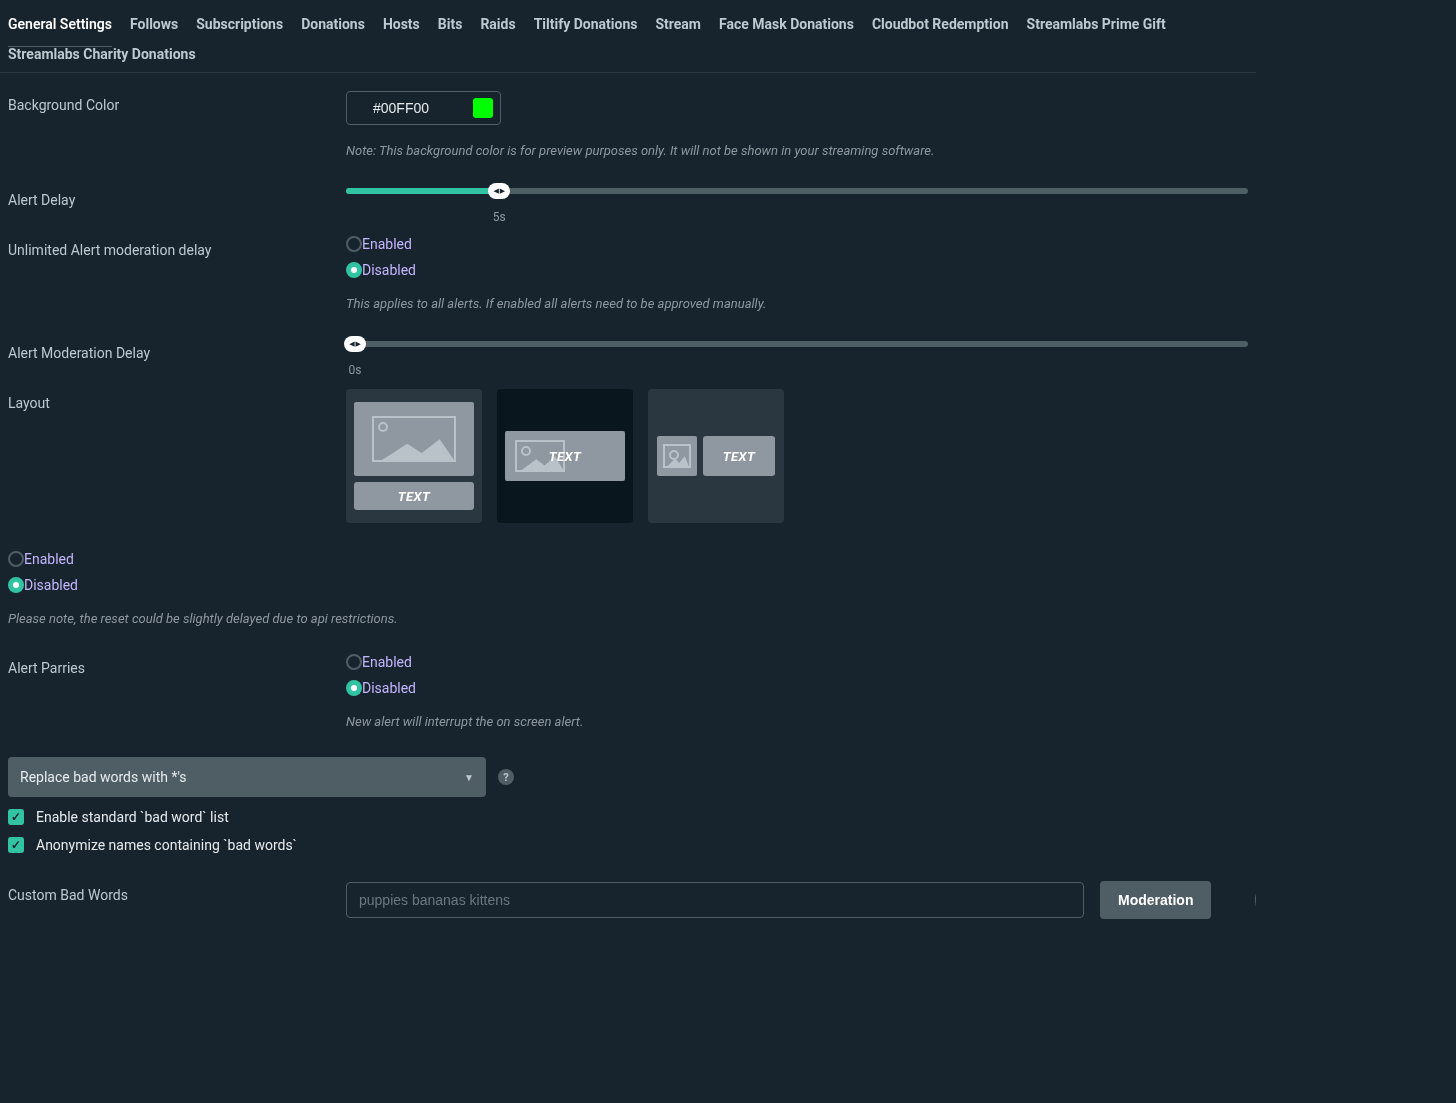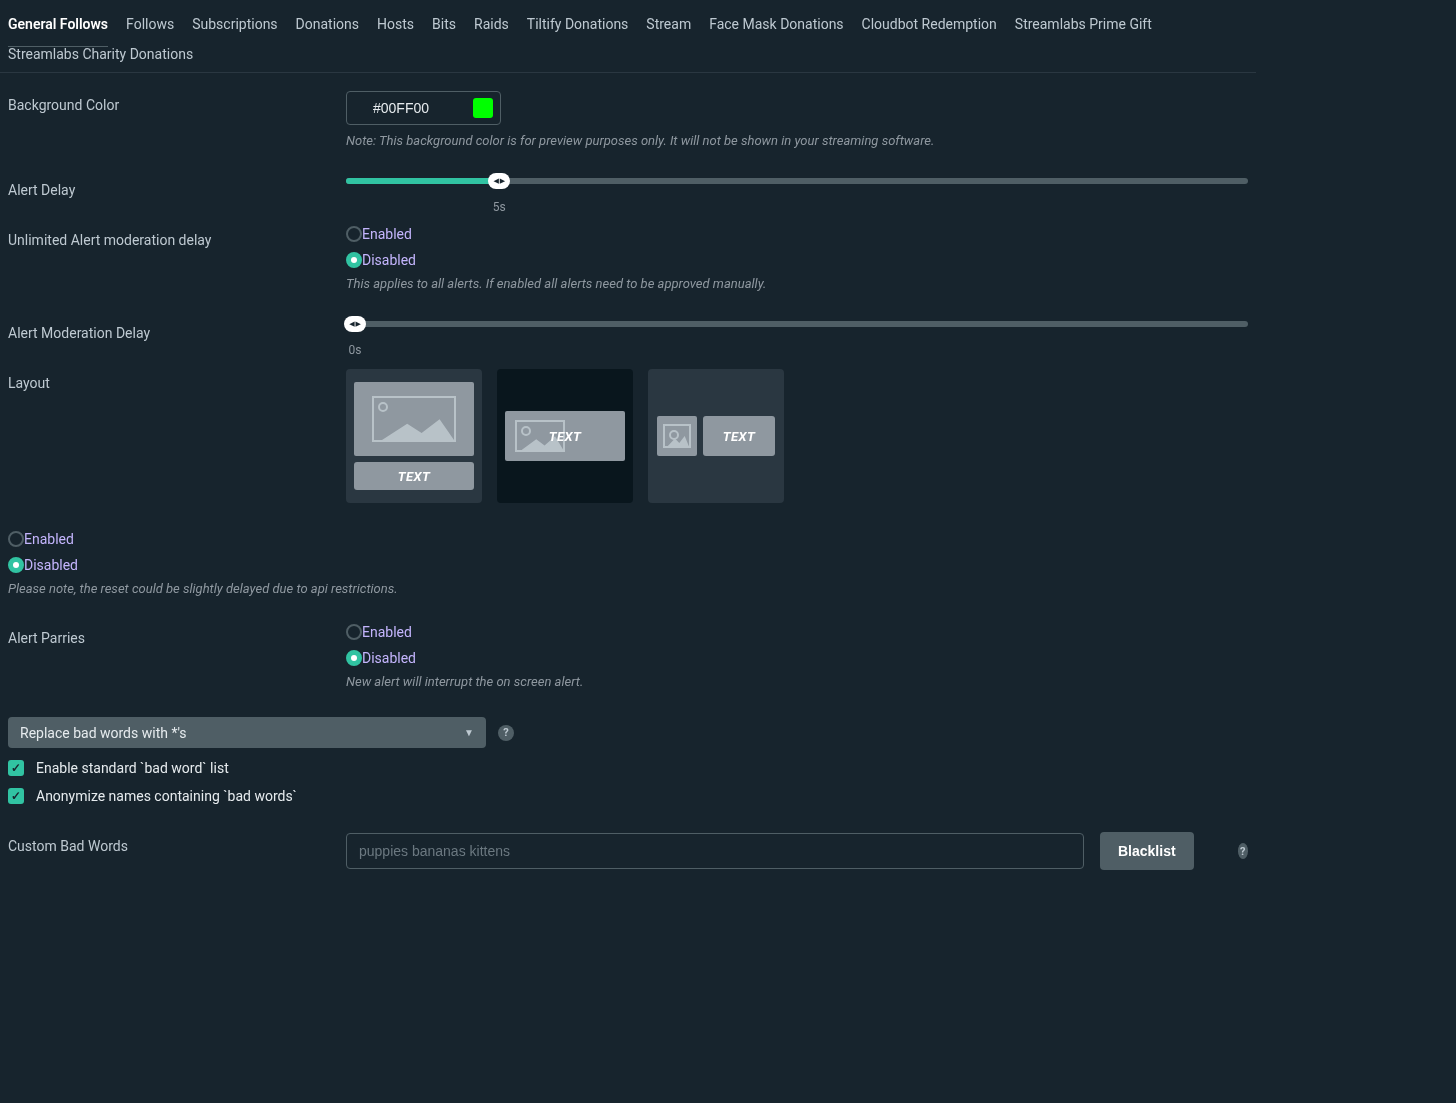--- a/index.html
+++ b/index.html
@@ -18,20 +18,21 @@
     border-bottom: 1px solid #2a3741;
     gap: 0;
   }
   .tab {
     padding: 8px 9px 14px 0;
     margin-right: 9px;
     color: #bec9d1;
     cursor: pointer;
     font-size: 14px;
     white-space: nowrap;
+    font-weight: bold;
   }
   .tab.active {
     color: #ffffff;
     font-weight: 600;
     position: relative;
   }
   .tab.active::after {
     content: "";
     position: absolute;
     left: 0;
@@ -56,21 +57,21 @@
     font-size: 14px;
   }
   .control-col {
     flex: 1;
     min-width: 0;
   }
   .note {
     font-style: italic;
     color: #8f98a0;
     font-size: 13px;
-    margin-top: 8px;
+    margin-top: 18px;
   }
   
   .color-box {
     display: flex;
     align-items: center;
     border: 1px solid #4f5e65;
     border-radius: 4px;
     width: 155px;
     height: 34px;
     padding: 0 6px 0 26px;
@@ -213,21 +214,21 @@
     display: flex;
     align-items: center;
     justify-content: center;
     border-radius: 3px;
     font-style: italic;
   }
   
   .select {
     background: #4f5e65;
     color: #e6ebee;
-    height: 31px;
+    height: 40px;
     border-radius: 4px;
     padding: 0 12px;
     display: flex;
     align-items: center;
     justify-content: space-between;
     width: 478px;
     cursor: pointer;
     font-size: 14px;
   }
   .select .caret { font-size: 10px; color: #bec9d1; }
@@ -289,21 +290,21 @@
     padding: 0 18px;
     border-radius: 4px;
     cursor: pointer;
     font-size: 14px;
   }
 </style>
 </head>
 <body>
 
 <div class="tabs">
-  <div class="tab active">General Follows</div>
+  <div class="tab active">General Settings</div>
   <div class="tab">Follows</div>
   <div class="tab">Subscriptions</div>
   <div class="tab">Donations</div>
   <div class="tab">Hosts</div>
   <div class="tab">Bits</div>
   <div class="tab">Raids</div>
   <div class="tab">Tiltify Donations</div>
   <div class="tab">Stream</div>
   <div class="tab">Face Mask Donations</div>
   <div class="tab">Cloudbot Redemption</div>
@@ -444,19 +445,19 @@
         <span>Anonymize names containing `bad words`</span>
       </div>
     </div>
   </div>
 
   <div class="row" style="margin-bottom:10px">
     <div class="label-col">Custom Bad Words</div>
     <div class="control-col">
       <div class="input-row">
         <input class="text-input" placeholder="puppies bananas kittens" style="">
-        <button class="btn">Blacklist</button>
+        <button class="btn">Moderation</button>
         <span class="help-icon" style="margin-left:28px">?</span>
       </div>
     </div>
   </div>
 
 </div>
 
 </body></html>

